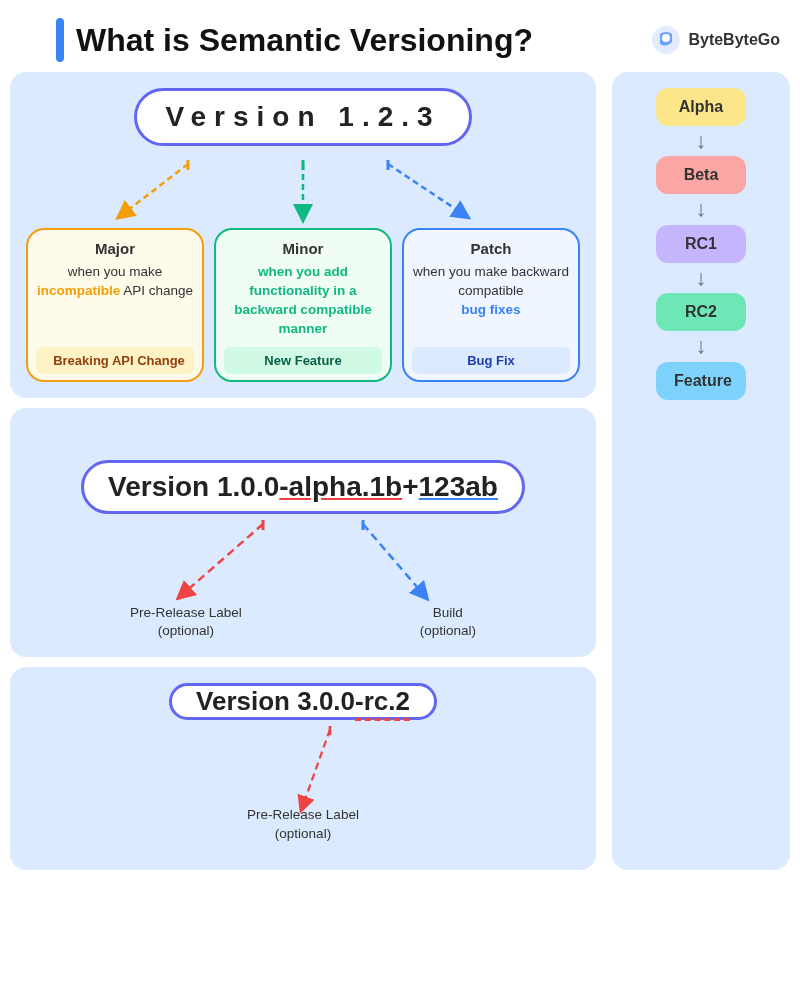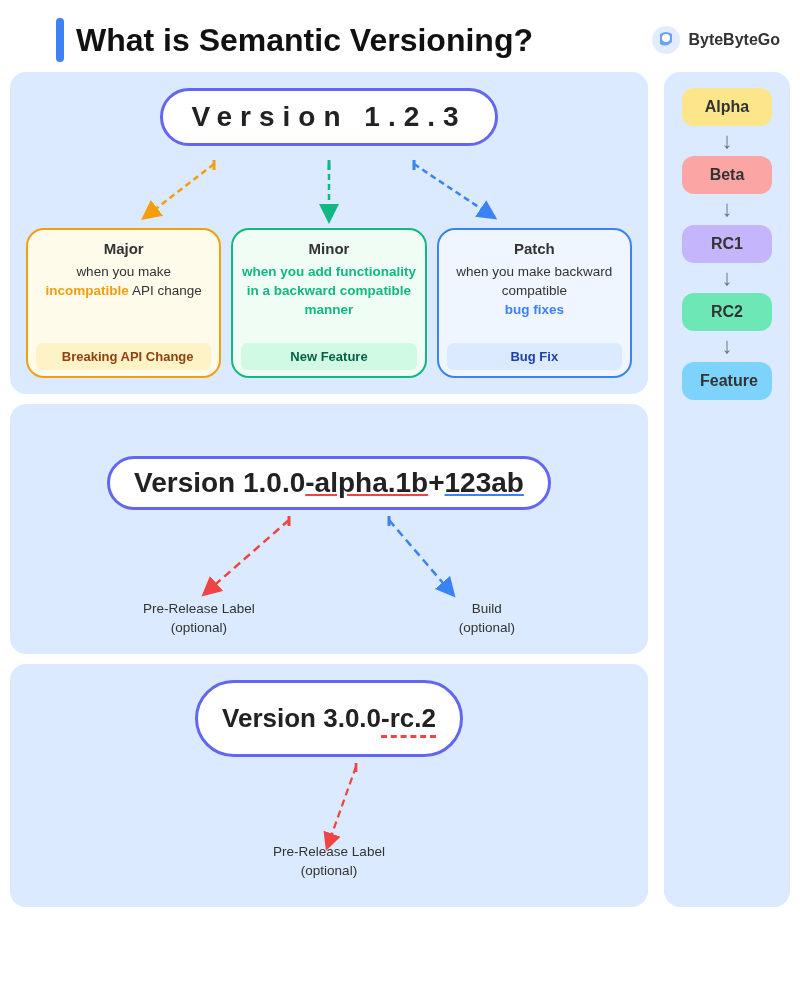--- a/index.html
+++ b/index.html
@@ -56,21 +56,21 @@
     }
 
     .left-panel {
       flex: 1;
       display: flex;
       flex-direction: column;
       gap: 10px;
     }
 
     .right-panel {
-      width: 126px;
+      width: 178px;
       display: flex;
       flex-direction: column;
       align-items: center;
       gap: 0;
       background: #dbeafe;
       border-radius: 16px;
       padding: 16px 10px;
     }
 
     
@@ -232,21 +232,21 @@
     .arrows-svg {
       width: 100%;
       overflow: visible;
     }
 
     
     .version-badge3 {
       background: white;
       border: 3px solid #6366f1;
       border-radius: 40px;
-      padding: 20px 24px;
+      padding: 0 24px;
       font-size: 26px;
       font-weight: 900;
       color: #222;
       text-align: center;
       display: inline-block;
     }
 
     .version-badge3 .underline-red {
       border-bottom: 3px dashed #ef4444;
       padding-bottom: 1px;

